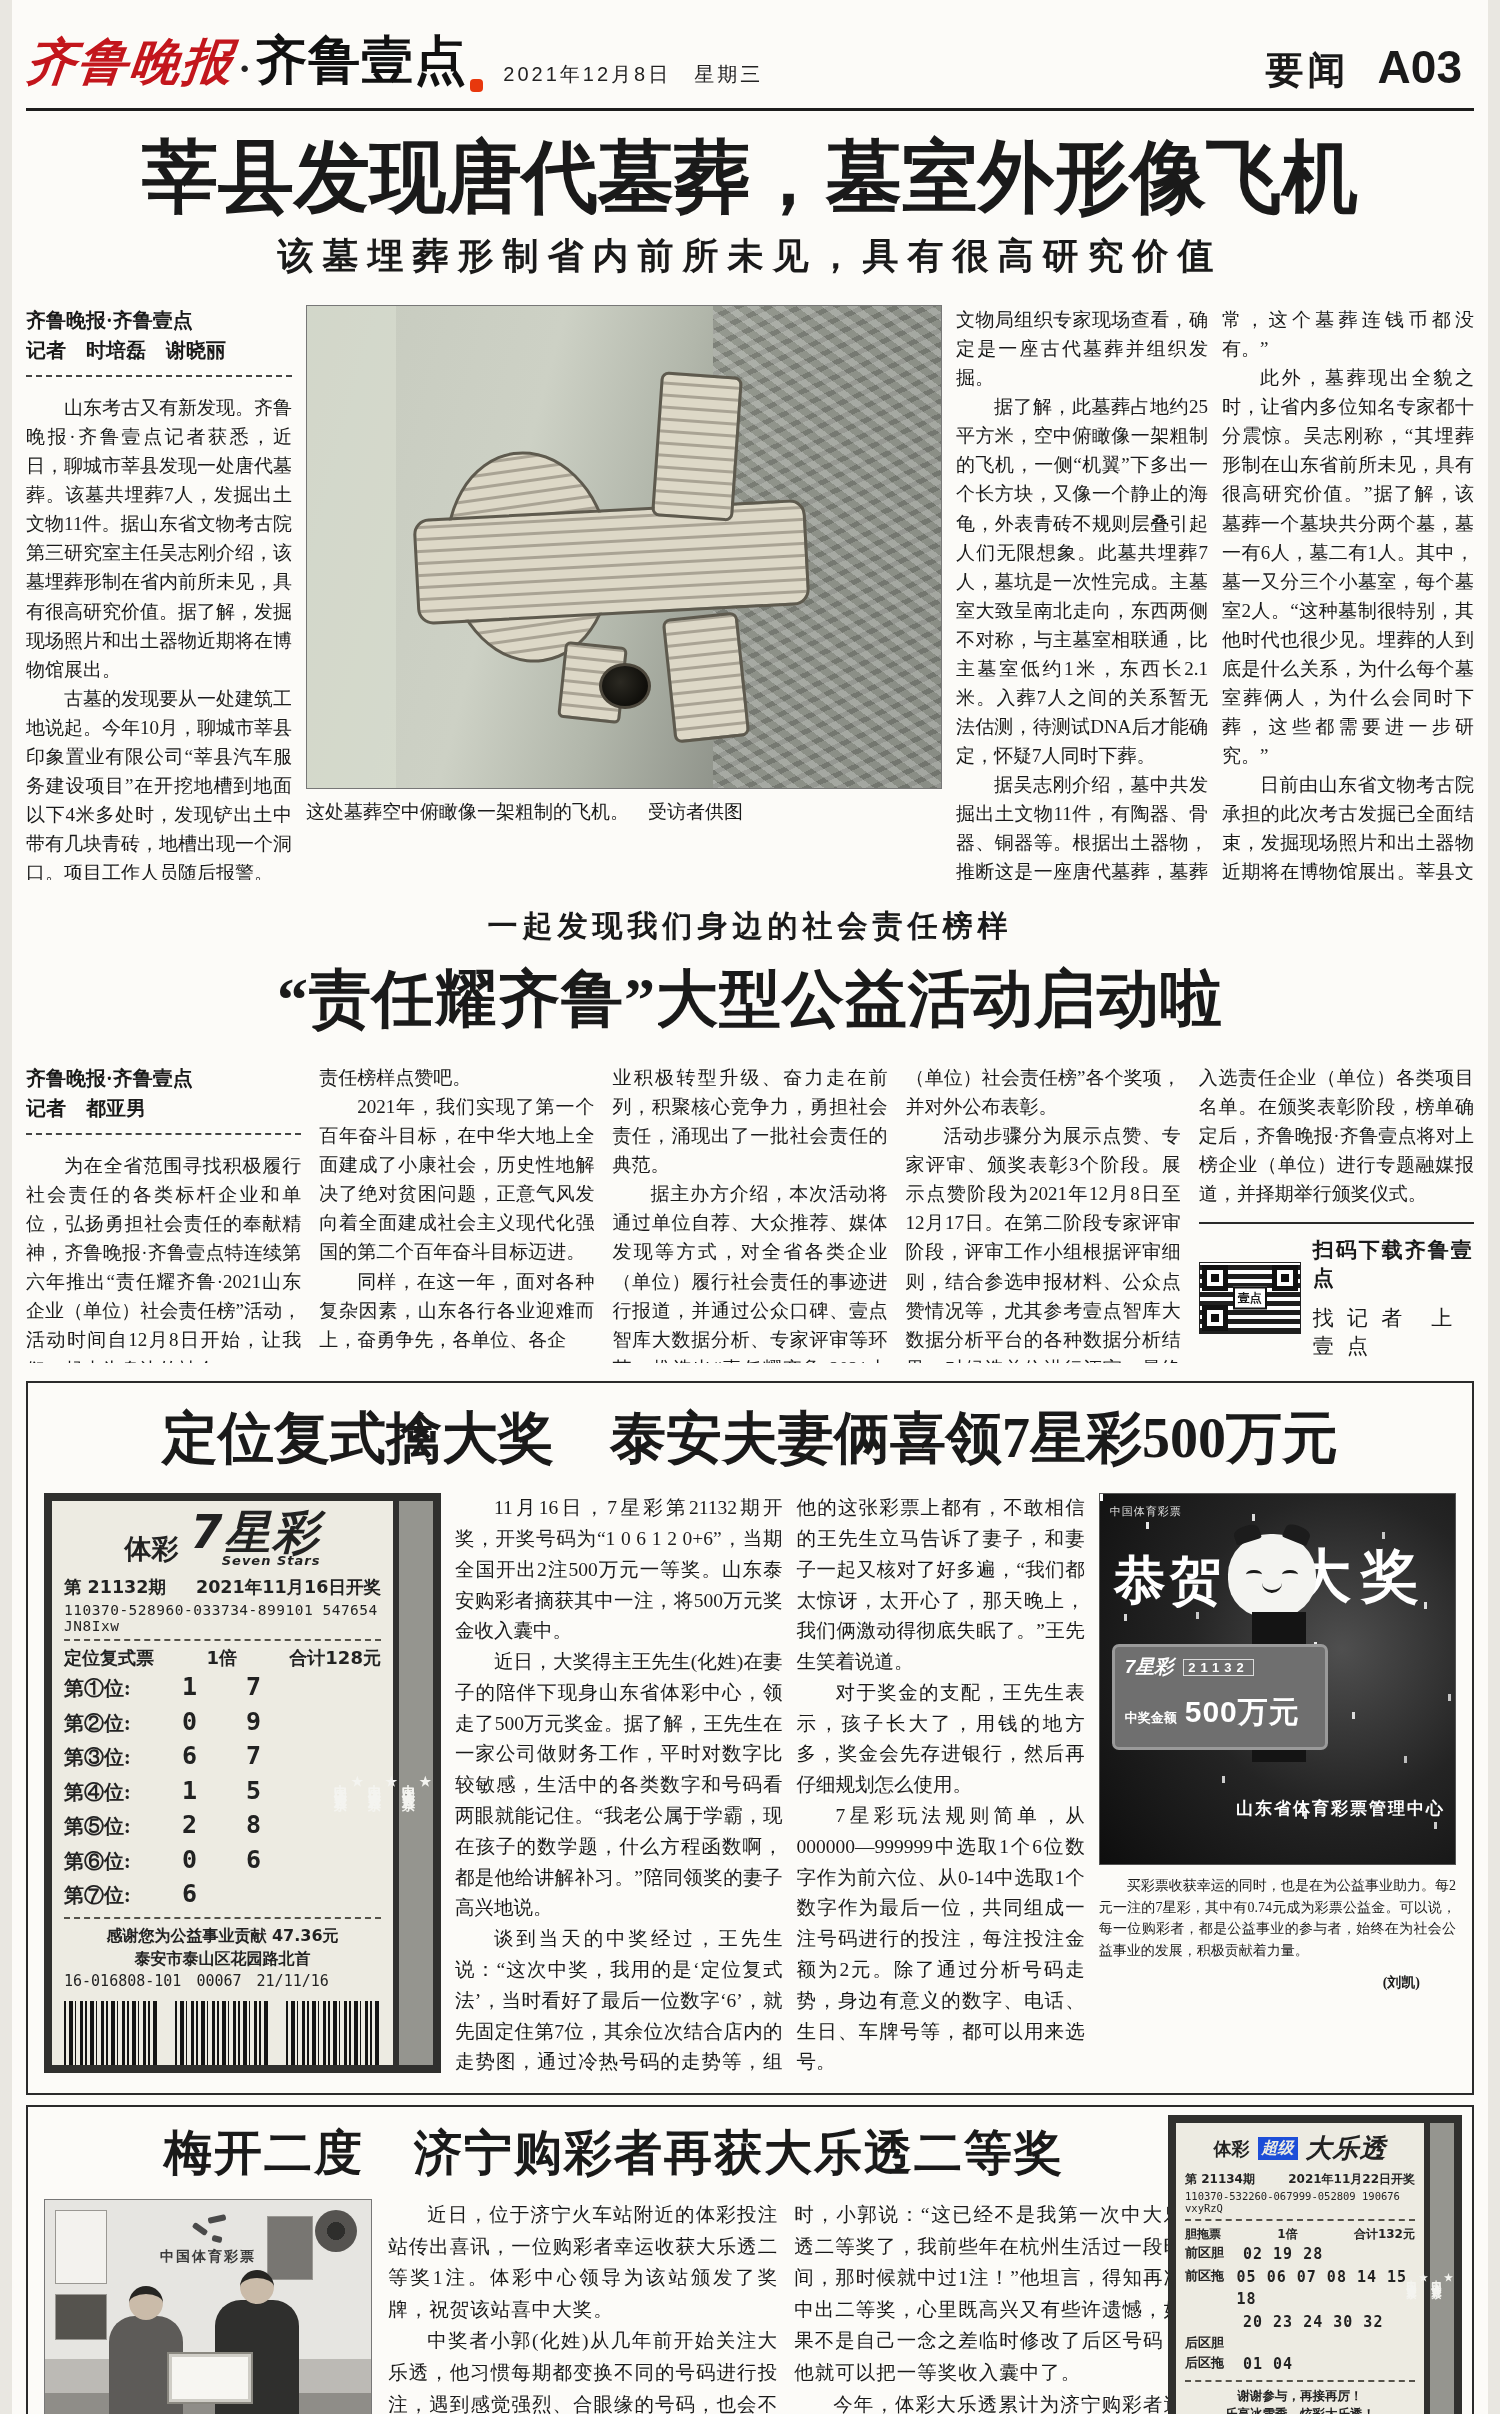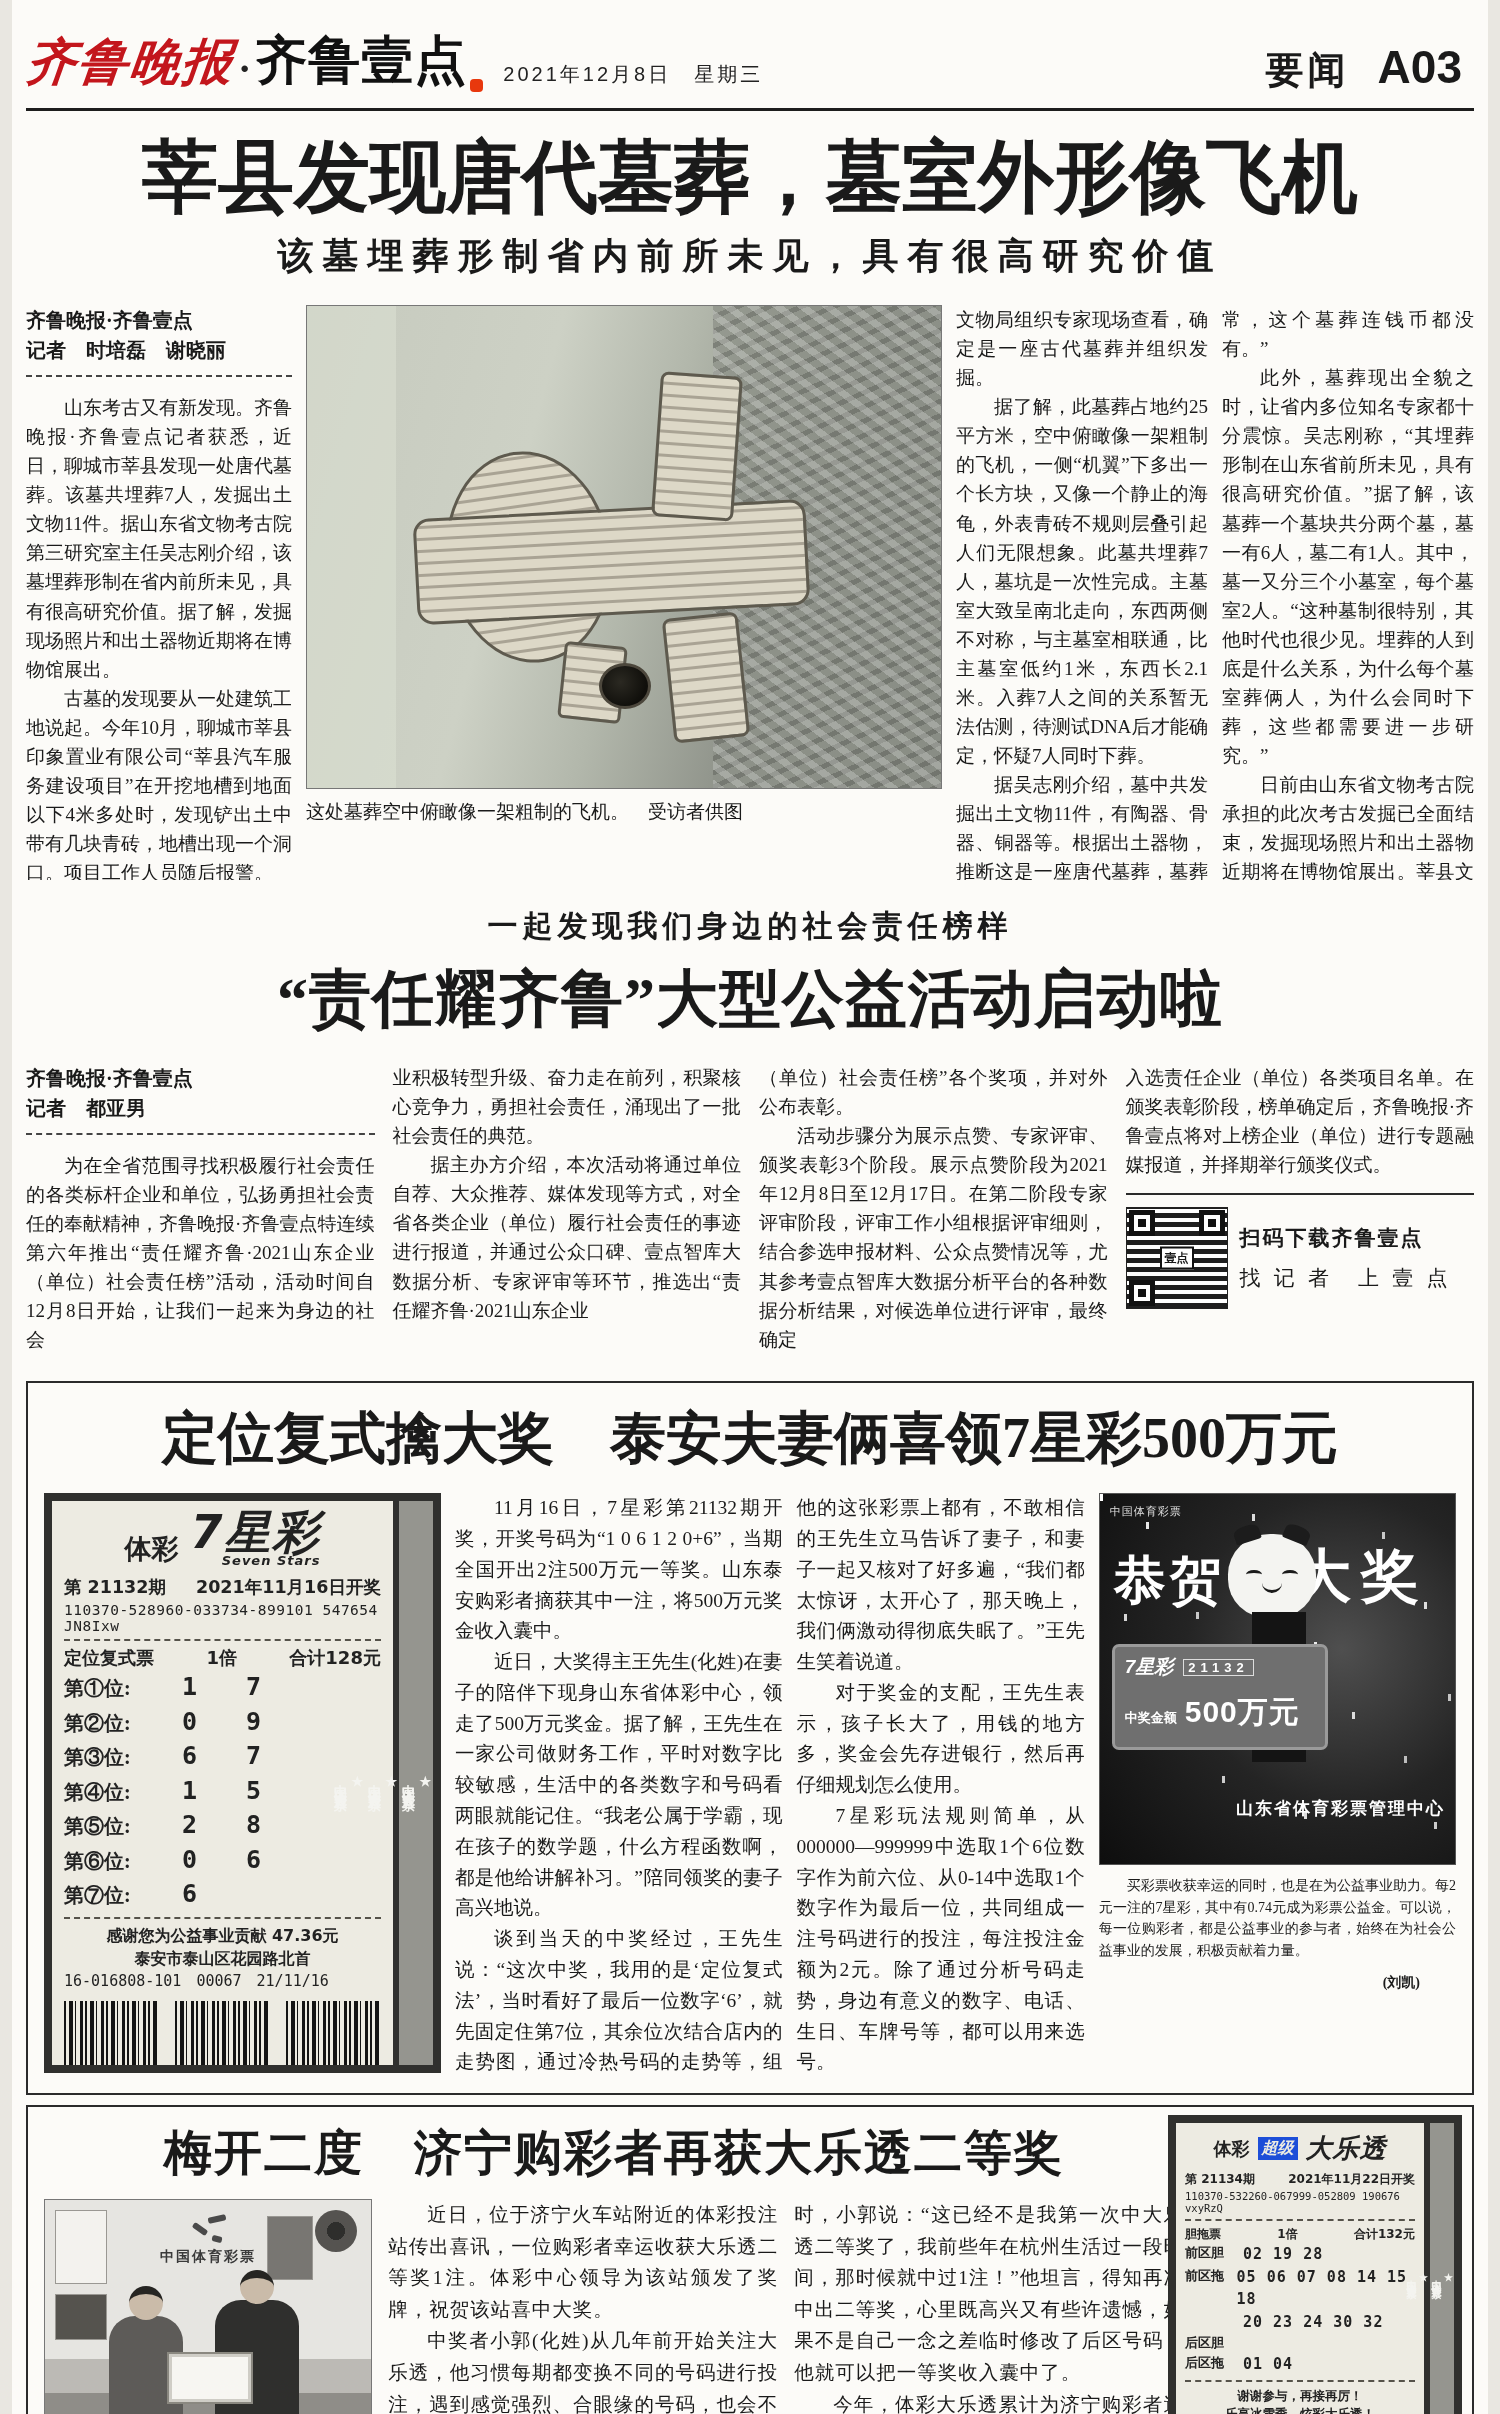--- a/index.html
+++ b/index.html
@@ -63,21 +63,21 @@
     background:radial-gradient(circle at 40% 40%, #2b2922, #100f0b 70%); border:3px solid #4c473c; }
   .a1-fig figcaption { font-size:19px; padding-top:10px; }
 
   
   .a2 { margin-top:26px; }
   .a2-kicker { font-size:30px; font-weight:600; text-align:center; letter-spacing:5px; }
   .a2-headline { font-size:62px; font-weight:900; text-align:center; letter-spacing:1px; margin:10px 0 0; }
   .a2-body { display:flex; gap:18px; margin:22px 14px 0; height:300px; overflow:hidden; }
   .a2-body .col { flex:1; }
   .qr-row { display:flex; gap:12px; border-top:2px solid #2a2a2a; margin-top:14px; padding-top:12px; align-items:center; }
-  .qr { width:102px; height:102px; position:relative; background:#fff; border:1px solid #222;
+  .qr { width:102px; height:72px; position:relative; background:#fff; border:1px solid #222;
     background-image:repeating-linear-gradient(0deg, rgba(0,0,0,.88) 0 5px, transparent 5px 9px),
                      repeating-linear-gradient(90deg, #fff 0 4px, transparent 4px 9px); }
   .fp { position:absolute; width:26px; height:26px; border:5px solid #111; background:#fff; }
   .fp::after { content:""; position:absolute; inset:4px; background:#111; }
   .fp.tl { left:2px; top:2px; } .fp.tr { right:2px; top:2px; } .fp.bl { left:2px; bottom:2px; }
   .qr-badge { position:absolute; left:50%; top:50%; transform:translate(-50%,-50%);
     background:#fff; border:2px solid #111; font-size:12px; font-weight:bold; padding:1px 3px; }
   .qr-text { flex:1; }
   .qr-l1 { font-size:21px; font-weight:900; letter-spacing:2px; }
   .qr-l2 { font-size:21px; letter-spacing:4px; margin-top:12px; }
@@ -263,20 +263,25 @@
     <h2 class="a2-headline">“责任耀齐鲁”大型公益活动启动啦</h2>
     <div class="a2-body">
       <div class="col">
         <div class="byline">
           <div>齐鲁晚报·齐鲁壹点</div>
           <div>记者　都亚男</div>
         </div>
         <p>为在全省范围寻找积极履行社会责任的各类标杆企业和单位，弘扬勇担社会责任的奉献精神，齐鲁晚报·齐鲁壹点特连续第六年推出“责任耀齐鲁·2021山东企业（单位）社会责任榜”活动，活动时间自12月8日开始，让我们一起来为身边的社会</p>
       </div>
       <div class="col">
+        <p class="cont">责任榜样点赞吧。</p>
+        <p>2021年，我们实现了第一个百年奋斗目标，在中华大地上全面建成了小康社会，历史性地解决了绝对贫困问题，正意气风发向着全面建成社会主义现代化强国的第二个百年奋斗目标迈进。</p>
+        <p>同样，在这一年，面对各种复杂因素，山东各行各业迎难而上，奋勇争先，各单位、各企</p>
+      </div>
+      <div class="col">
         <p class="cont">业积极转型升级、奋力走在前列，积聚核心竞争力，勇担社会责任，涌现出了一批社会责任的典范。</p>
         <p>据主办方介绍，本次活动将通过单位自荐、大众推荐、媒体发现等方式，对全省各类企业（单位）履行社会责任的事迹进行报道，并通过公众口碑、壹点智库大数据分析、专家评审等环节，推选出“责任耀齐鲁·2021山东企业</p>
       </div>
       <div class="col">
         <p class="cont">（单位）社会责任榜”各个奖项，并对外公布表彰。</p>
         <p>活动步骤分为展示点赞、专家评审、颁奖表彰3个阶段。展示点赞阶段为2021年12月8日至12月17日。在第二阶段专家评审阶段，评审工作小组根据评审细则，结合参选申报材料、公众点赞情况等，尤其参考壹点智库大数据分析平台的各种数据分析结果，对候选单位进行评审，最终确定</p>
       </div>
       <div class="col">
         <p class="cont">入选责任企业（单位）各类项目名单。在颁奖表彰阶段，榜单确定后，齐鲁晚报·齐鲁壹点将对上榜企业（单位）进行专题融媒报道，并择期举行颁奖仪式。</p>
         <div class="qr-row">

